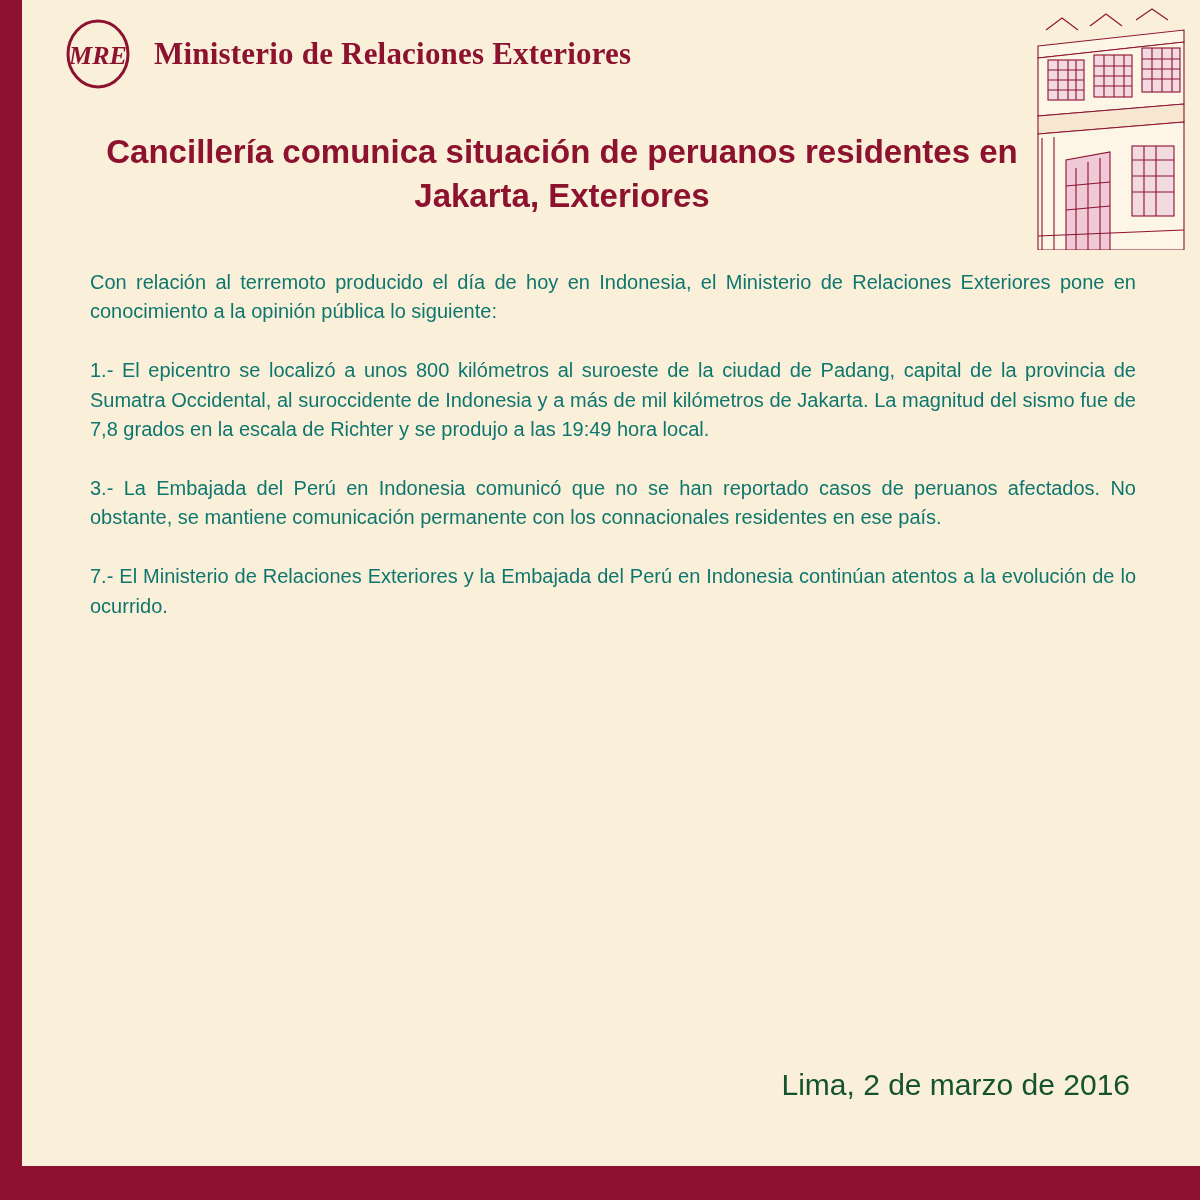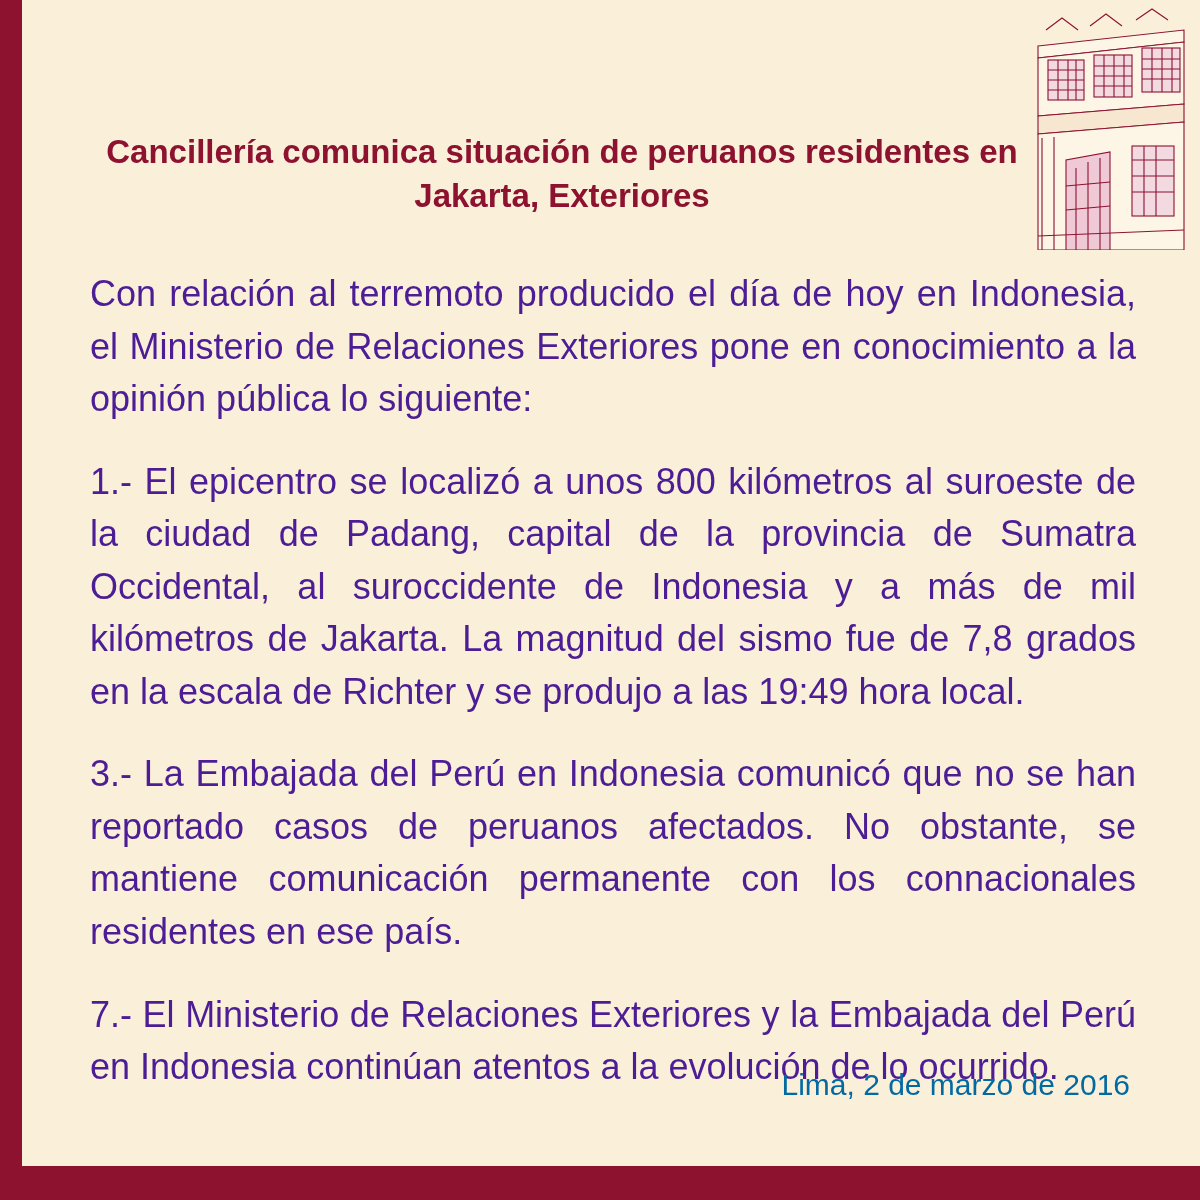--- a/index.html
+++ b/index.html
@@ -93,48 +93,57 @@
     font-weight: bold;
     color: #8c1230;
   }
 
   
   .body-text {
     position: absolute;
     left: 68px;
     top: 268px;
     width: 1046px;
-    font-size: 36px;
+    font-size: 20px;
     line-height: 1.46;
-    color: #4c1d95;
+    color: #0f766e;
     text-align: justify;
   }
 
   .body-text p {
     margin: 0 0 30px 0;
   }
   .body-text p:last-child { margin-bottom: 0; }
 
   
   .place-date {
     position: absolute;
     right: 70px;
     top: 1068px;
     font-size: 30px;
-    color: #0369a1;
+    color: #14532d;
   }
 </style>
 </head>
 <body>
 
 <div class="left-bar"></div>
 <div class="bottom-bar"></div>
 
 <div class="page">
 
+  <div class="header">
+    <div class="mre-logo">
+      <svg width="72" height="72" viewBox="0 0 72 72" aria-hidden="true">
+        <ellipse cx="36" cy="36" rx="30" ry="33" fill="none" stroke="#8c1230" stroke-width="3"></ellipse>
+        <text x="36" y="46" text-anchor="middle" font-family="Liberation Serif, serif" font-size="26" font-weight="bold" fill="#8c1230" font-style="italic">MRE</text>
+      </svg>
+    </div>
+    <div class="ministry-title">Ministerio de Relaciones Exteriores</div>
+  </div>
 
   <div class="building">
     <svg width="160" height="250" viewBox="0 0 160 250" aria-hidden="true">
       <g stroke="#8c1230" stroke-width="1.1" fill="none">
 
         <path d="M6 46 L152 30 L152 42 L6 58 Z" fill="#fdf6e6"></path>
         <path d="M14 30 L30 18 L46 30"></path>
         <path d="M58 26 L74 14 L90 26"></path>
         <path d="M104 20 L120 9 L136 20"></path>
 

